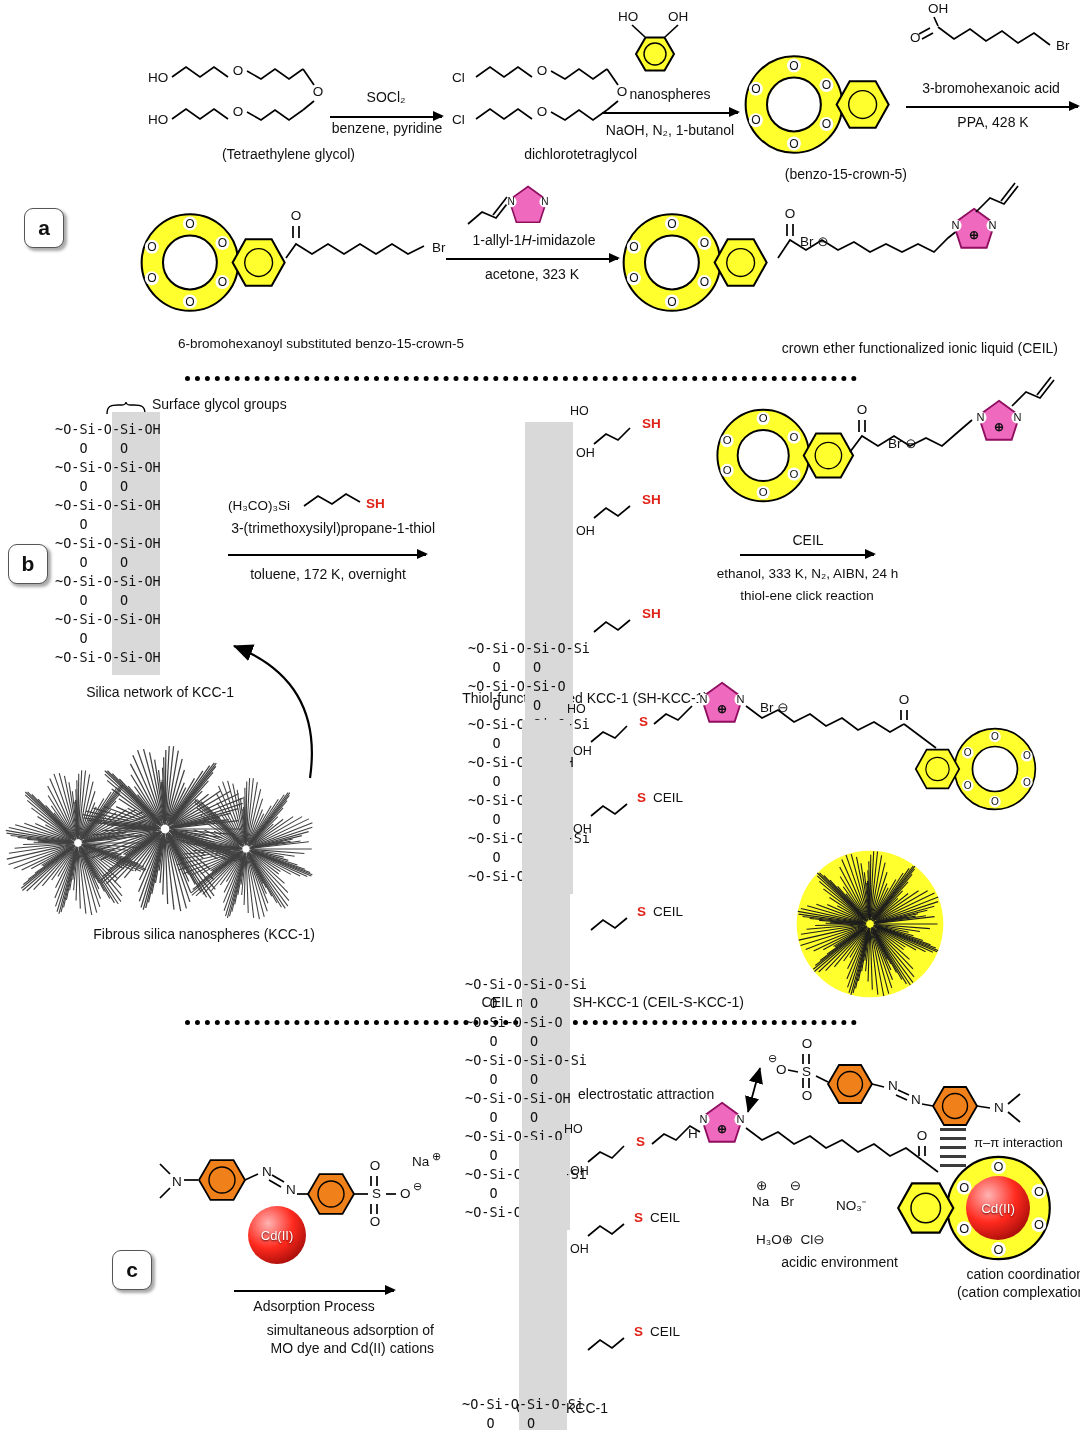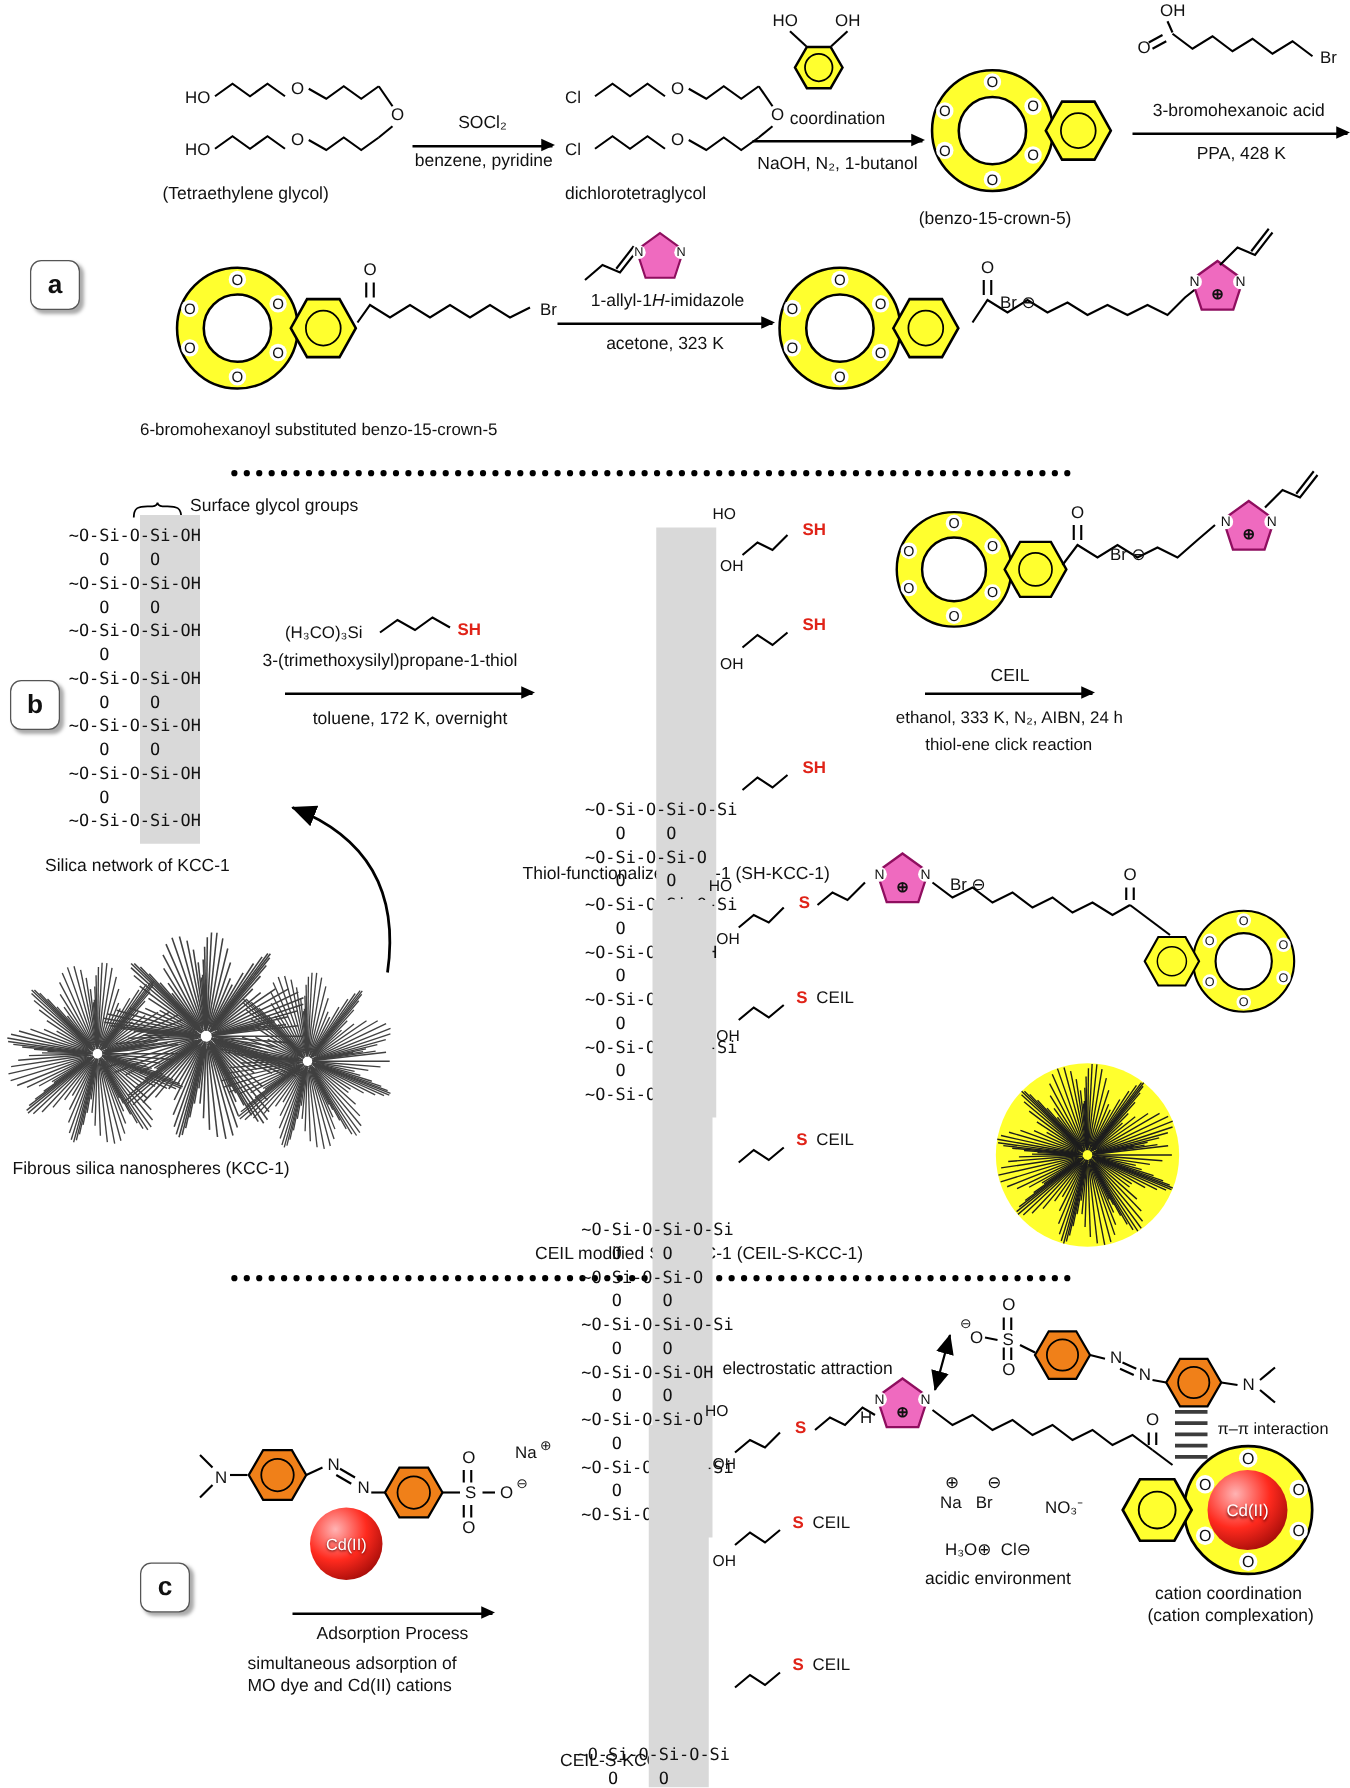--- a/index.html
+++ b/index.html
@@ -2,21 +2,21 @@
 <html><head>
 <meta charset="utf-8">
 <style>
   html,body{margin:0;padding:0;background:#fff}
   #page{position:relative;width:1080px;height:1430px;background:#fff;
         font-family:"Liberation Sans",sans-serif;color:#111;overflow:hidden}
   .al{position:absolute;font-size:13.5px;line-height:1.15;white-space:pre;
       font-family:Liberation Sans, sans-serif}
   .sm{font-size:12.5px}
   .red{color:#e02318;font-weight:700}
-  .cap{position:absolute;font-size:14px;text-align:left;line-height:1.25}
+  .cap{position:absolute;font-size:14px;text-align:right;line-height:1.25}
   .cond{position:absolute;font-size:14px;text-align:center;white-space:nowrap}
   .f13{font-size:14px}
   .badge{position:absolute;width:38px;height:38px;border:1.6px solid #555;border-radius:9px;
          background:#fff;box-shadow:2.5px 2.5px 3px #aaa;display:flex;align-items:center;
          justify-content:center;font-size:21px;font-weight:700}
   .dots{position:absolute;border-top:5px dotted #000;height:0}
   .rarrow{position:absolute;height:2px;background:#000}
   .rarrow::after{content:"";position:absolute;right:-2px;top:-5px;width:0;height:0;
                  border-left:11px solid #000;border-top:5.5px solid transparent;
                  border-bottom:5.5px solid transparent}
@@ -85,21 +85,21 @@
 
   <svg style="left:616px;top:8px" width="80" height="72">
     <text x="2" y="13">HO</text>
     <text x="52" y="13">OH</text>
     <line class="bond" x1="16" y1="17" x2="29" y2="29"></line>
     <line class="bond" x1="62" y1="17" x2="49" y2="29"></line>
     <polygon points="58,46 48.5,29.5 29.5,29.5 20,46 29.5,62.5 48.5,62.5" fill="#ffff2e" stroke="#000" stroke-width="2"></polygon>
     <circle cx="39" cy="46" r="11" fill="none" stroke="#000" stroke-width="1.4"></circle>
   </svg>
   <div class="rarrow" style="left:602px;top:112px;width:136px"></div>
-  <div class="cond" style="left:595px;top:86px;width:150px">coordination</div>
+  <div class="cond" style="left:595px;top:86px;width:150px">nanospheres</div>
   <div class="cond" style="left:578px;top:122px;width:184px">NaOH, N₂, 1-butanol</div>
 
   <svg style="left:740px;top:46px" width="158" height="117" viewBox="0 0 170 126">
       <circle cx="58" cy="63" r="52" fill="#ffff2e" stroke="#000" stroke-width="2.2"></circle>
       <circle cx="58" cy="63" r="29" fill="#fff" stroke="#000" stroke-width="2.2"></circle>
       <polygon points="160,63 146,38 118,38 104,63 118,88 146,88" fill="#ffff2e" stroke="#000" stroke-width="2.2"></polygon>
       <circle cx="132" cy="63" r="15" fill="none" stroke="#000" stroke-width="1.5"></circle>
       <circle cx="58" cy="21" r="7.5" fill="#fff"></circle>
       <text x="58" y="25.5" text-anchor="middle" style="font-size:13px">O</text>
       <circle cx="17" cy="46" r="7.5" fill="#fff"></circle>
@@ -204,20 +204,21 @@
       <circle cx="6" cy="21" r="6.5" fill="#fff"></circle>
       <text x="6" y="25" text-anchor="middle" style="font-size:12px">N</text>
       <circle cx="46" cy="21" r="6.5" fill="#fff"></circle>
       <text x="46" y="25" text-anchor="middle" style="font-size:12px">N</text>
       <text x="26" y="36" text-anchor="middle" style="font-size:13px;font-weight:bold">⊕</text>
     </svg>
   <svg style="left:972px;top:174px" width="50" height="40">
     <polyline class="bond" points="4,38 18,24 32,30 46,12"></polyline>
     <line class="bond" x1="29" y1="27" x2="43" y2="9"></line>
   </svg>
+  <div class="cap" style="left:622px;top:340px;width:436px">crown ether functionalized ionic liquid (CEIL)</div>
 
   <div class="dots" style="left:185px;top:376px;width:672px"></div>
 
   <div class="badge" style="left:8px;top:544px">b</div>
 
   <svg style="left:106px;top:402px" width="40" height="13">
     <path d="M1,12 C1,4 5,3 12,3 L16,3 C19,3 20,1 20,0 C20,1 21,3 24,3 L28,3 C35,3 39,4 39,12" fill="none" stroke="#000" stroke-width="1.4"></path>
   </svg>
   <div class="al" style="left:152px;top:396px;font-size:14px">Surface glycol groups</div>
 

